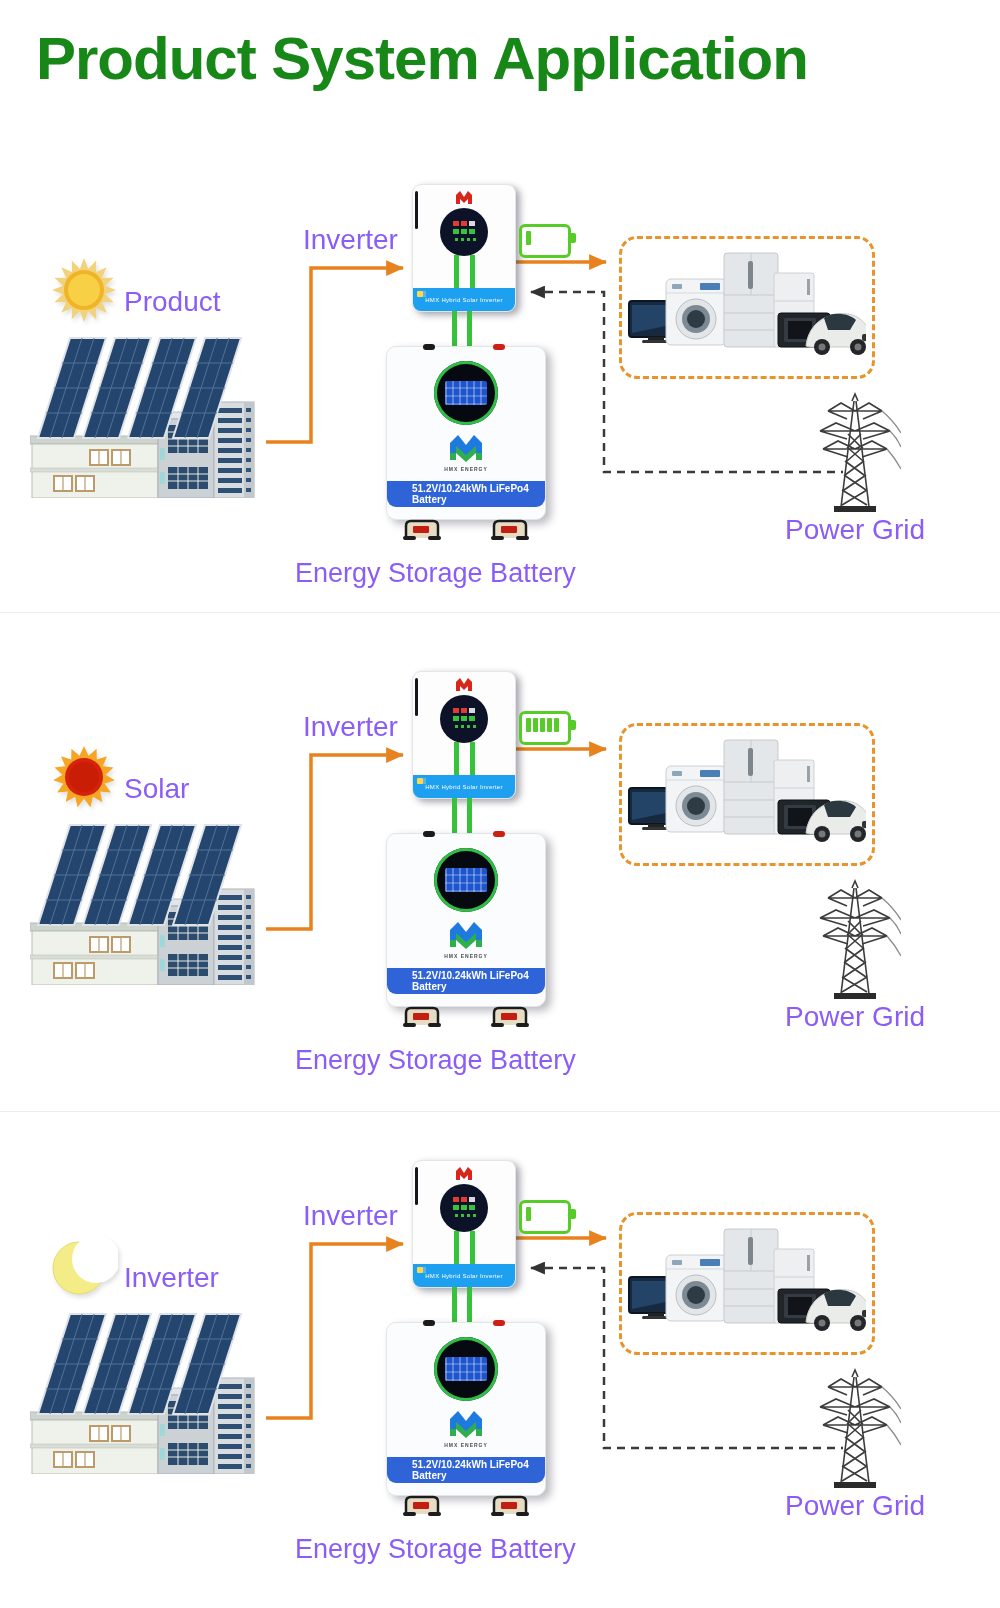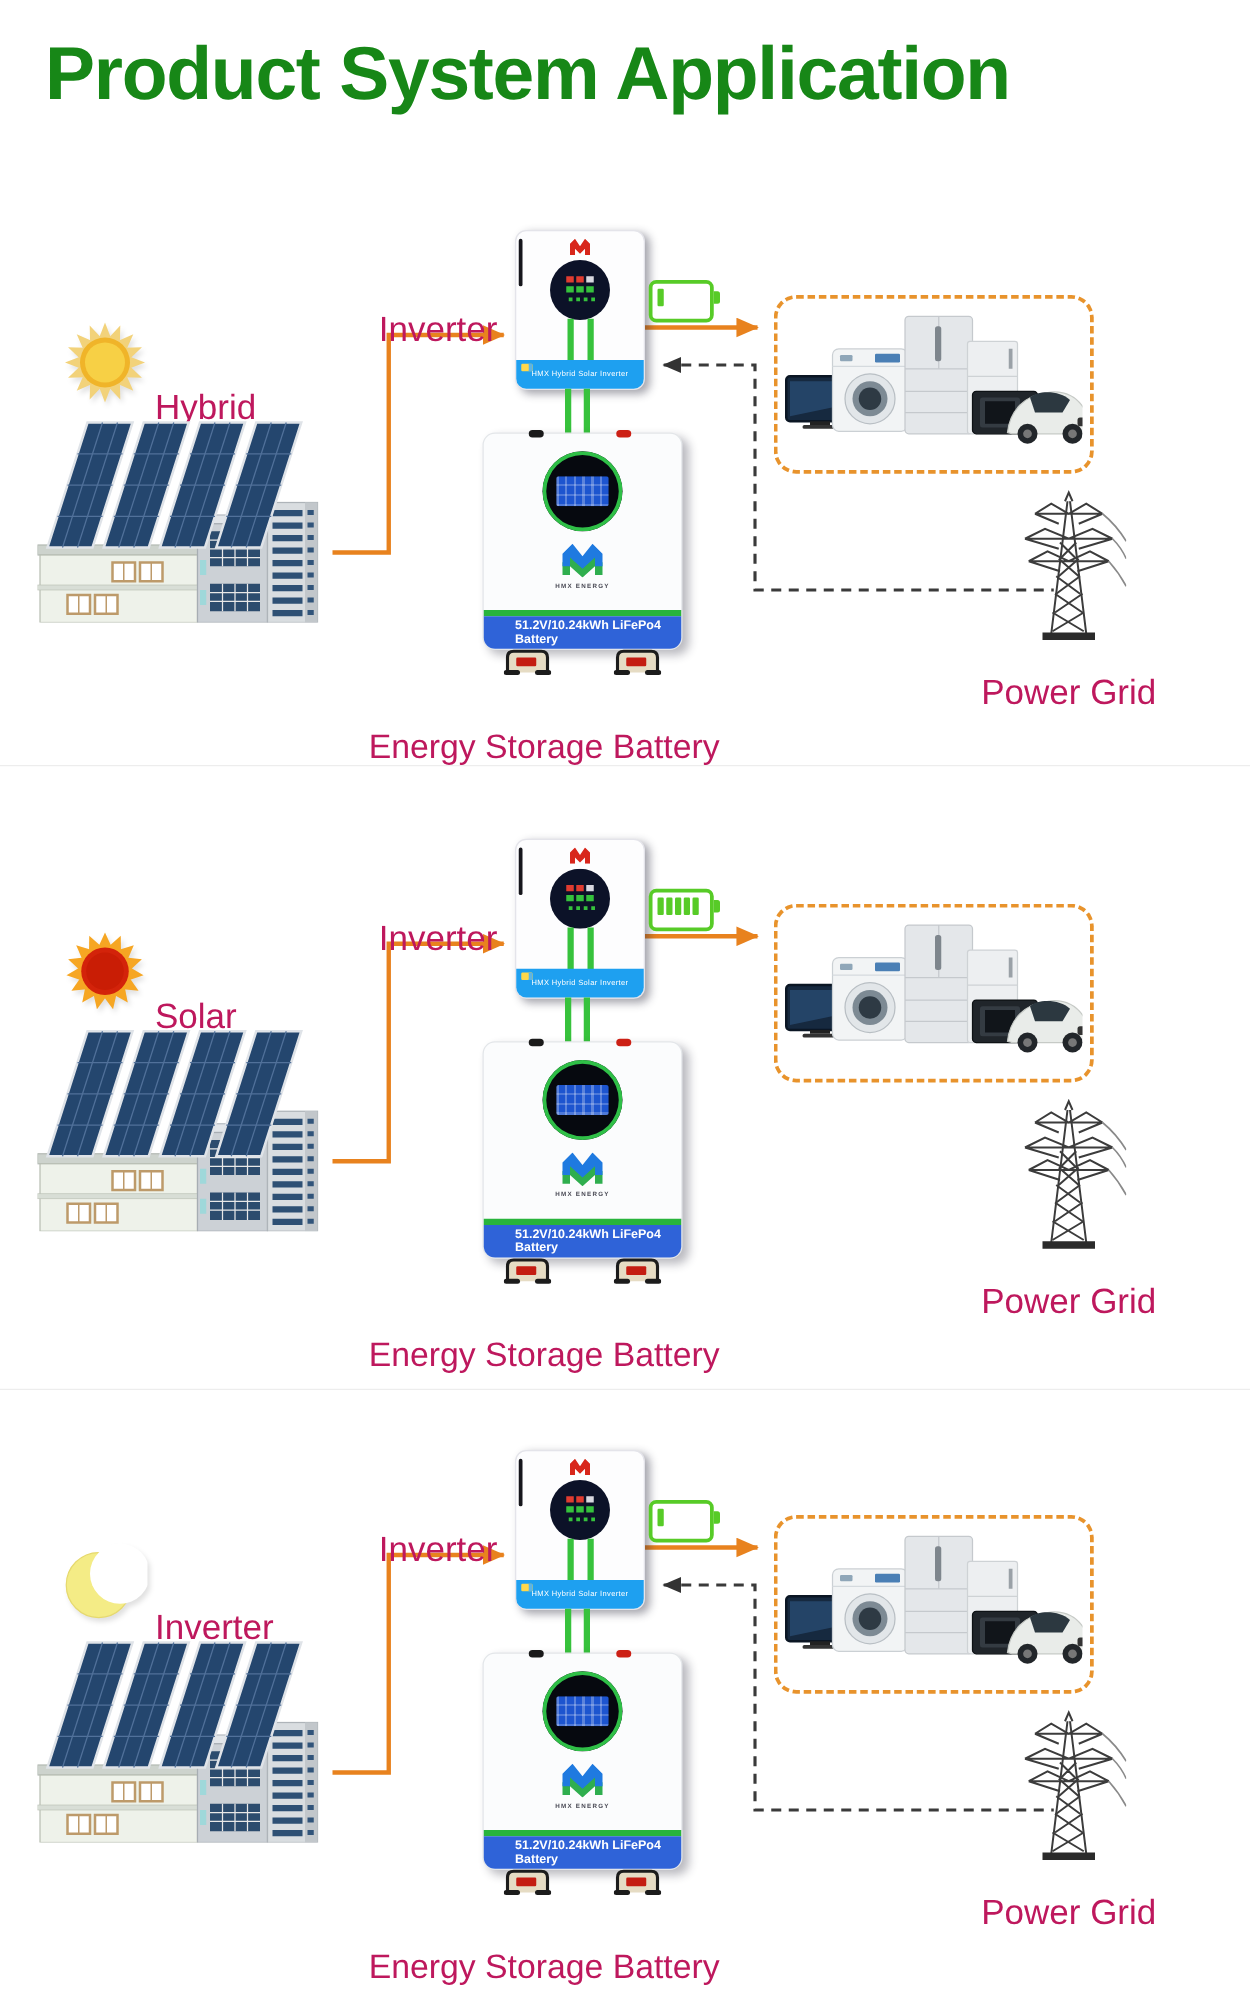--- a/index.html
+++ b/index.html
@@ -8,21 +8,21 @@
   .page-title{position:absolute;left:36px;top:24px;font-size:60px;font-weight:700;
               letter-spacing:-1px;color:#178717;white-space:nowrap;}
   #sections{position:absolute;left:0;top:140px;width:1000px;}
   .section{position:relative;width:1000px;}
   #sections .section:nth-child(1){height:472px;}
   #sections .section:nth-child(2),#sections .section:nth-child(3){height:498px;border-top:1px solid #ededed;}
   .sec-inner{position:absolute;left:0;top:0;width:1000px;height:472px;}
   #sections .section:nth-child(2) .sec-inner{top:14px;}
   #sections .section:nth-child(3) .sec-inner{top:4px;}
 
-  .lbl{position:absolute;color:#be185d;white-space:nowrap;margin-top:24px;}
+  .lbl{position:absolute;color:#8b5cf6;white-space:nowrap;}
   .time-label{left:124px;top:146px;font-size:28px;}
   .inverter-label{left:303px;top:84px;font-size:28px;}
   .energy-label{left:295px;top:418px;width:340px;text-align:left;font-size:27px;font-weight:500;}
   .grid-label{left:780px;top:374px;width:150px;text-align:center;font-size:28px;font-weight:500;}
 
   .connectors{position:absolute;left:0;top:0;}
 
   
   .sky-icon{position:absolute;left:50px;top:116px;width:68px;height:68px;filter:drop-shadow(2px 3px 2px rgba(0,0,0,.12));}
   .sky-icon svg{display:none;position:absolute;left:0;top:0;}
@@ -63,21 +63,21 @@
   .bat-circle{position:absolute;left:50%;top:14px;transform:translateX(-50%);width:64px;height:64px;border-radius:50%;
               background:#06090f;box-shadow:inset 0 0 0 3px #2fbf47;}
   .bat-lcd{position:absolute;left:50%;top:50%;transform:translate(-50%,-50%);width:42px;height:24px;border-radius:2px;
            background:#1d55cf;
            background-image:repeating-linear-gradient(90deg,rgba(255,255,255,.28) 0 2px,transparent 2px 7px),
                             repeating-linear-gradient(0deg,rgba(255,255,255,.22) 0 2px,transparent 2px 8px);}
   .bat-logo{position:absolute;left:50%;top:88px;transform:translateX(-50%);line-height:0;}
   .bat-brand{position:absolute;left:0;right:0;top:119px;text-align:center;font-size:5px;letter-spacing:1px;
              color:#4a4a55;font-weight:700;}
   .bat-greenline{position:absolute;left:0;right:0;bottom:26px;height:5px;background:#28b43c;}
-  .bat-strip{position:absolute;left:0;right:0;bottom:0;height:26px;background:#2f63d8;border-radius:0 0 9px 9px;
+  .bat-strip{position:absolute;left:0;right:0;bottom:12px;height:26px;background:#2f63d8;border-radius:0 0 9px 9px;
              color:#fff;font-size:10px;font-weight:600;display:flex;align-items:center;justify-content:center;padding-left:25px;}
   .bat-wheel{position:absolute;bottom:-22px;line-height:0;}
   .bat-wheel.w1{left:16px}.bat-wheel.w2{left:104px}
 
   
   .loads{position:absolute;left:619px;top:96px;width:250px;height:137px;border:3px dashed #e8932c;border-radius:18px;}
   .loads svg{position:absolute;left:2px;top:4px;}
 
   .tower{position:absolute;left:809px;top:247px;line-height:0;}
 </style>
@@ -129,21 +129,21 @@
               <polygon points="0,-32 5,-19 -5,-19" transform="rotate(315)"></polygon>
                   <polygon points="0,-32 5,-19 -5,-19" transform="rotate(337.5)"></polygon>
             </g>
             <circle r="20" fill="#f0b429"></circle>
                 <circle r="16" fill="#f7d045"></circle>
           </g>
         </svg>
 
       </div>
 
-      <div class="lbl time-label">Hybrid</div>
+      <div class="lbl time-label">Product</div>
 
       <div class="houses">
         <svg width="236" height="172" viewBox="0 0 236 172">
           <rect x="0" y="110" width="206" height="8" fill="#cdd3cd" stroke="#b5bbb5"></rect>
           <rect x="2" y="118" width="126" height="54" fill="#eef2ea" stroke="#b9bfb4"></rect>
           <rect x="0" y="142" width="130" height="4" fill="#d8ded6" stroke="#b9bfb4" stroke-width=".5"></rect>
           <g>
             <g fill="#ffffff" stroke="#bd9a6a" stroke-width="2">
               <rect x="60" y="124" width="18" height="15"></rect>
                   <rect x="82" y="124" width="18" height="15"></rect>

